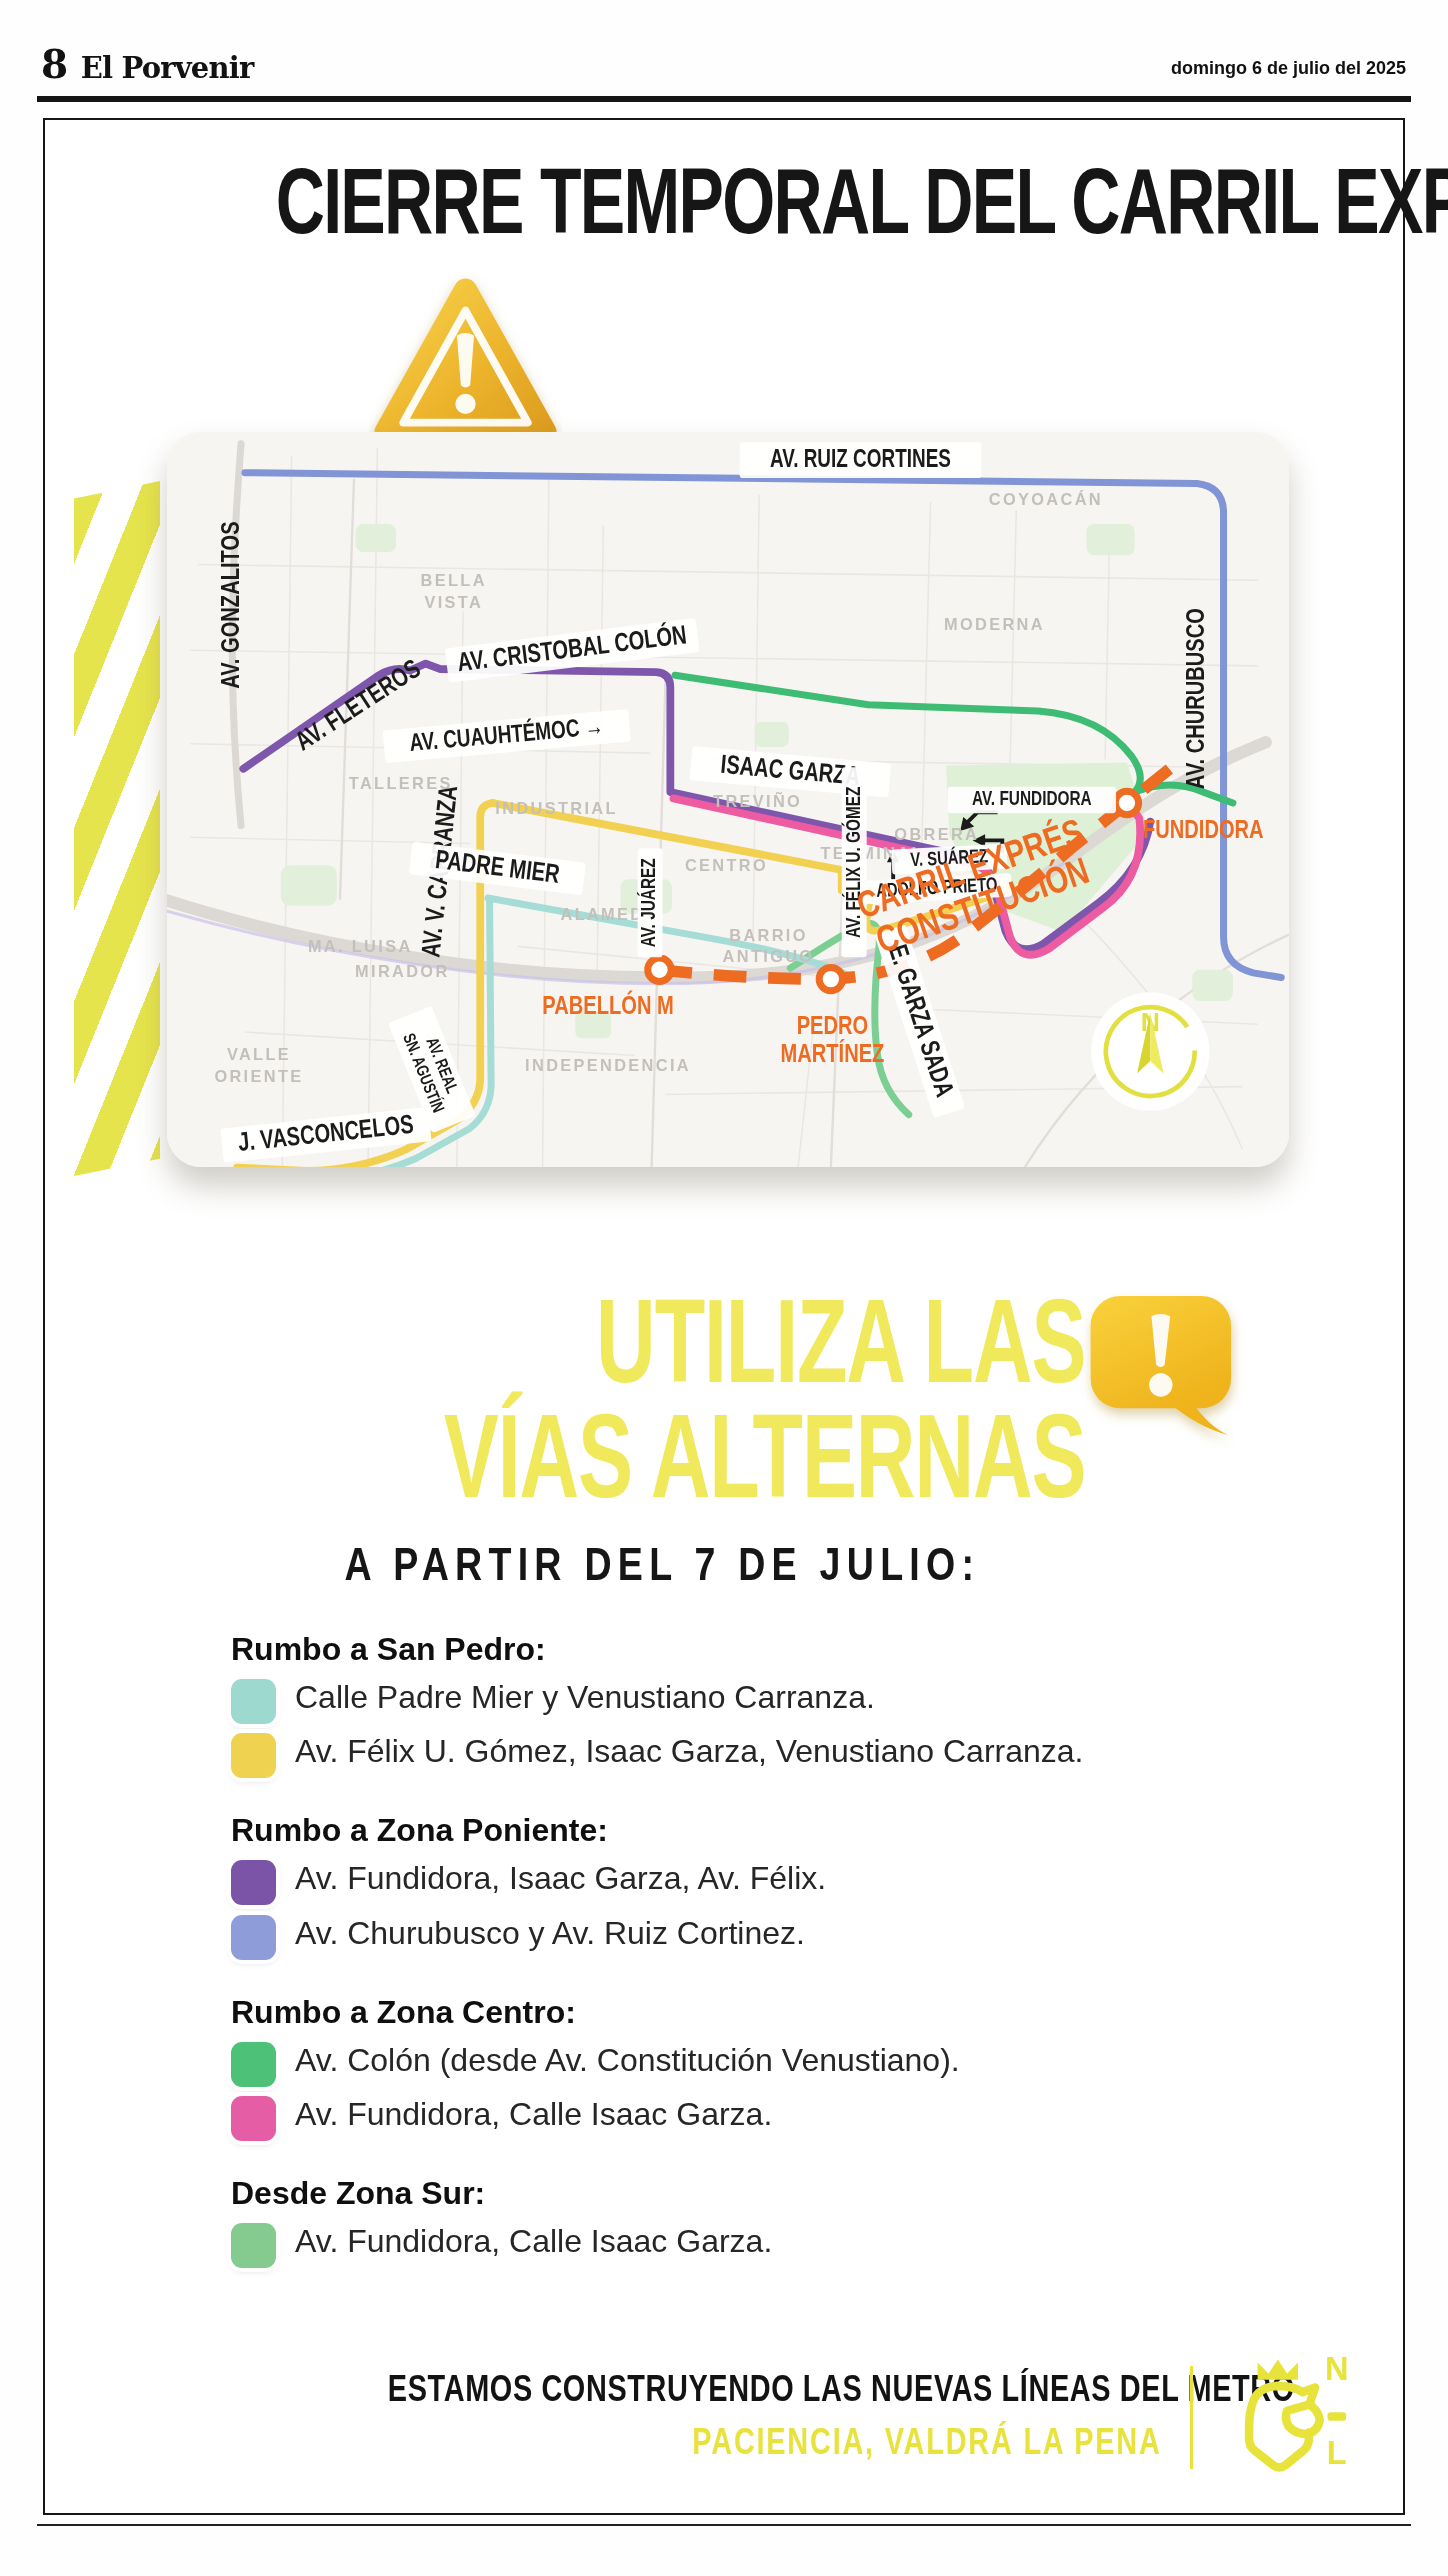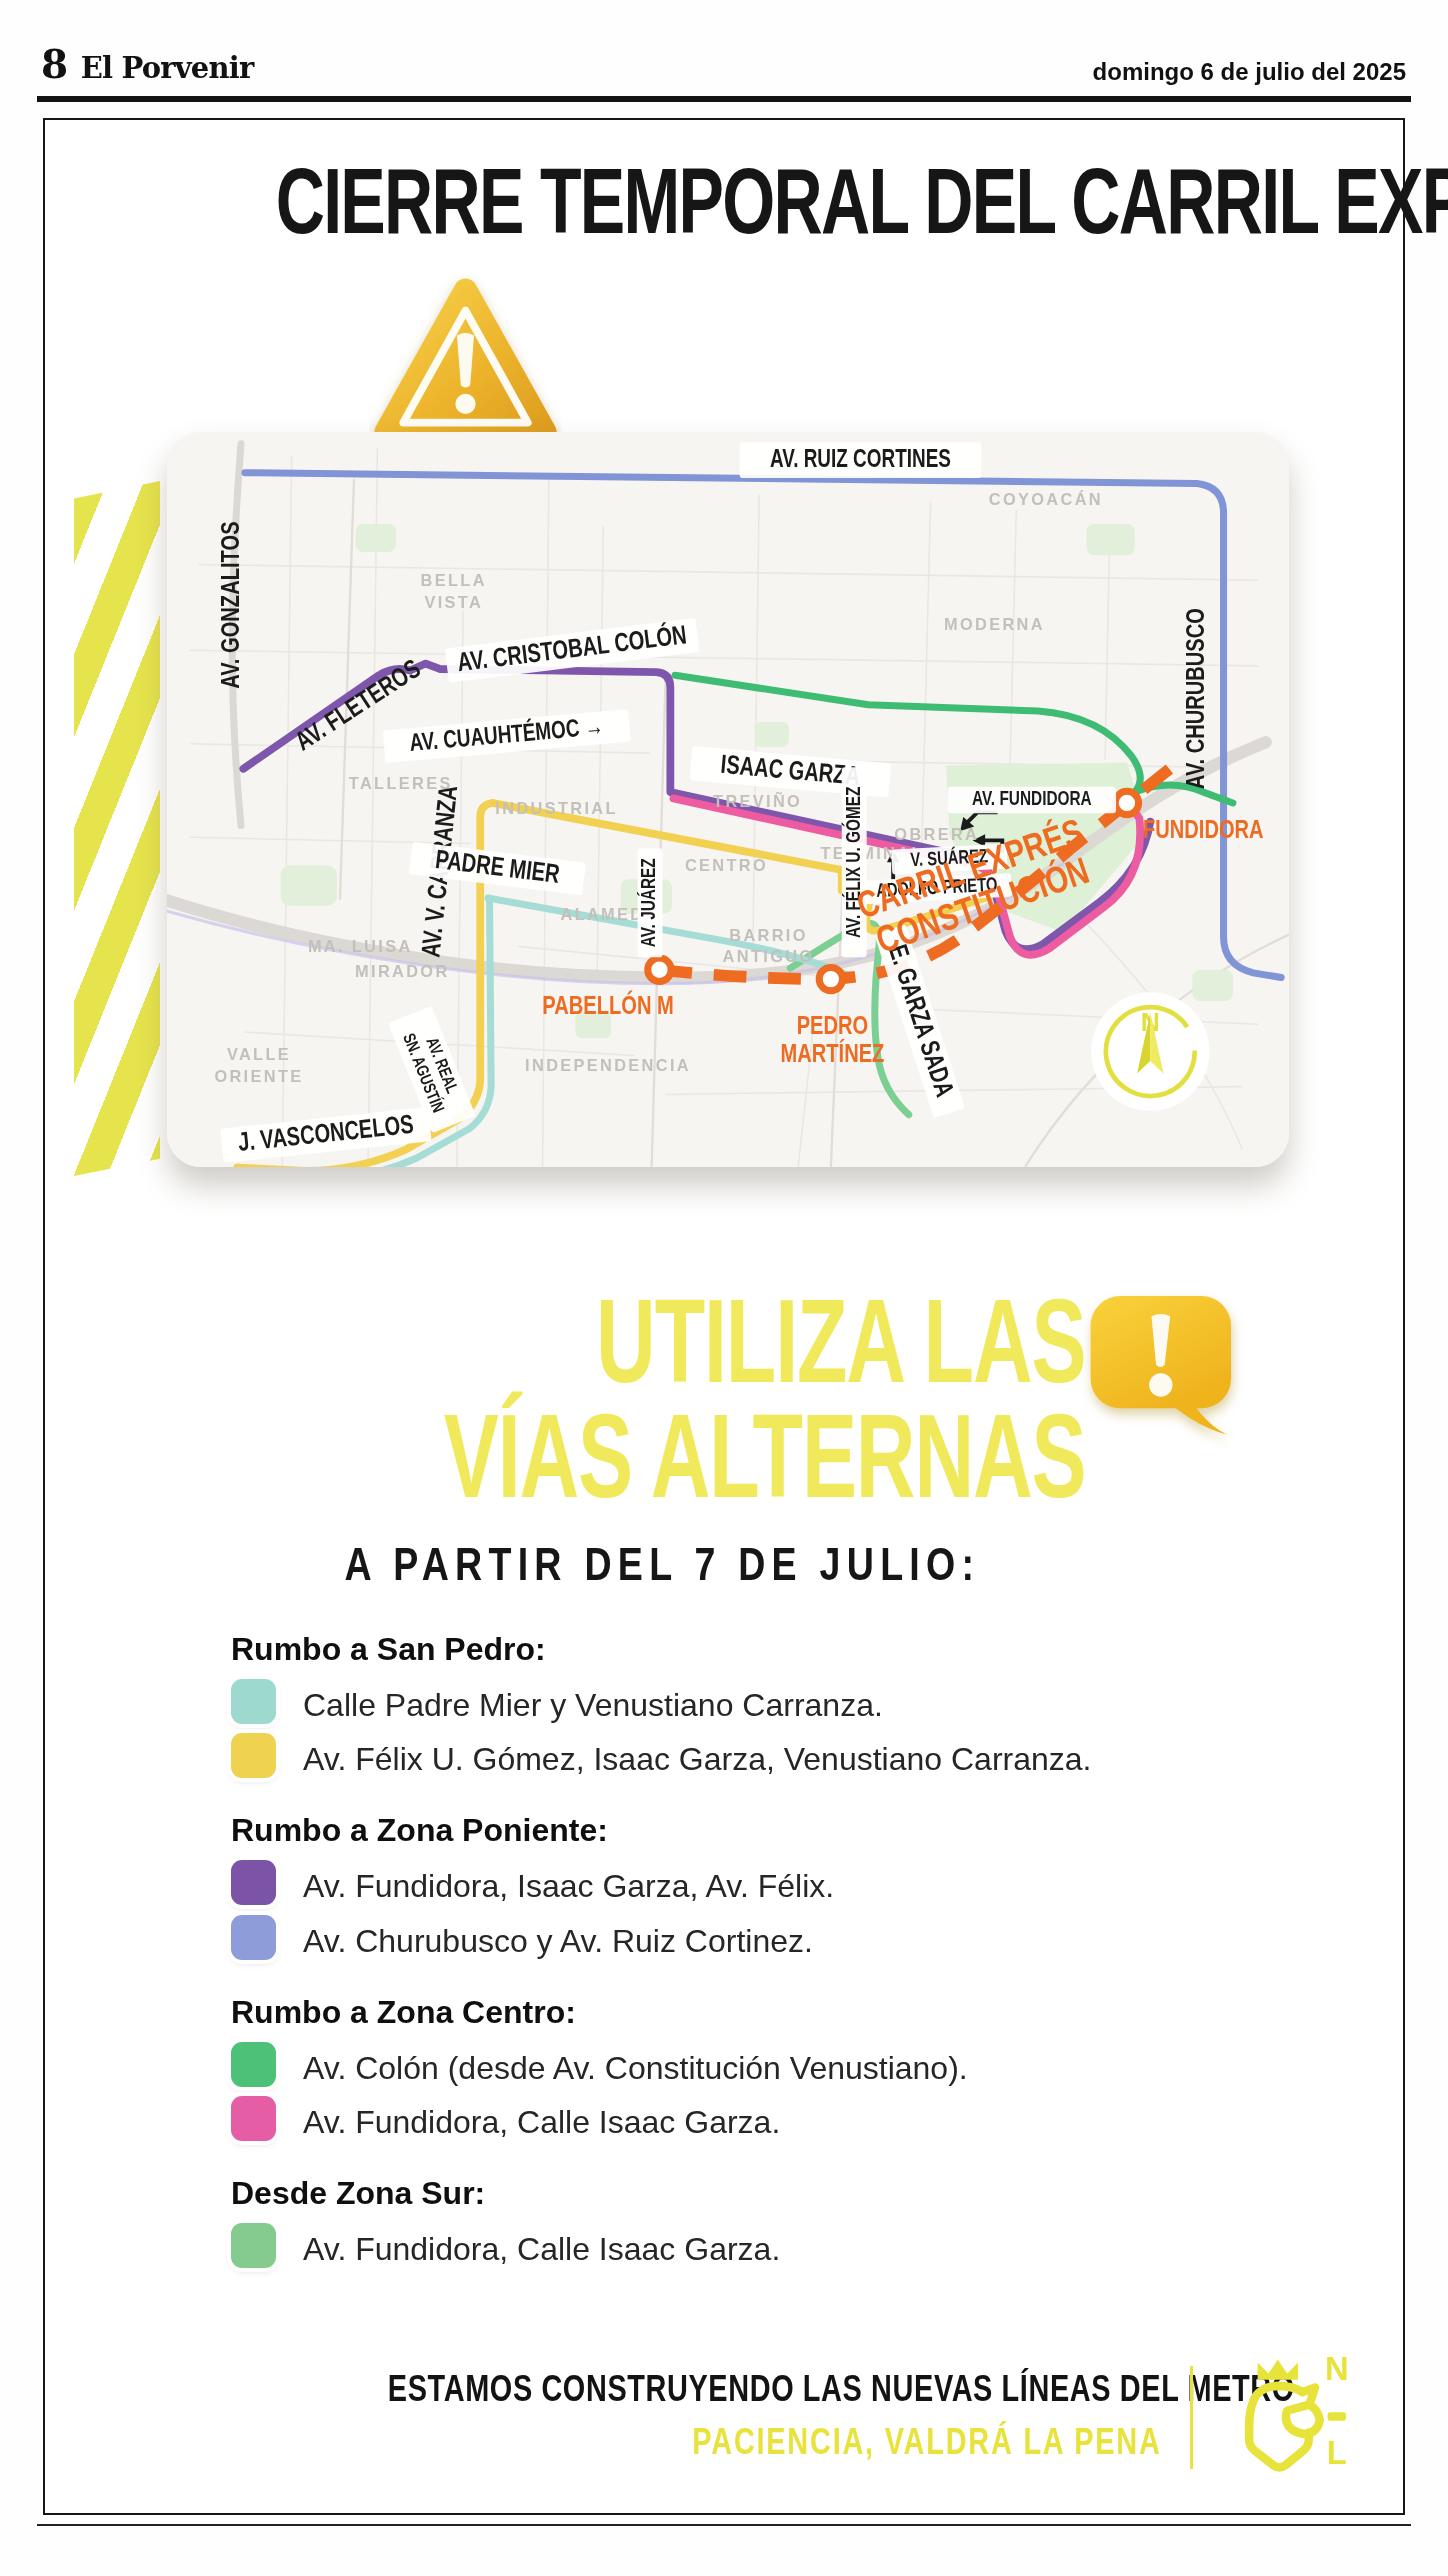--- a/index.html
+++ b/index.html
@@ -5,21 +5,21 @@
   html,body{margin:0;padding:0;background:#ffffff;}
   #page{position:relative;width:1449px;height:2576px;background:#fefefe;overflow:hidden;
         font-family:"Liberation Sans",sans-serif;}
   .abs{position:absolute;}
   .cond{display:inline-block;white-space:nowrap;font-weight:bold;transform:scaleX(.74);transform-origin:center;}
   
   #masthead{left:41px;top:41px;display:flex;gap:12.5px;align-items:baseline;
             font-family:"DejaVu Serif","Liberation Serif",serif;font-weight:bold;color:#121212;}
   #pageno{font-size:39px;}
   #paper{font-size:29px;letter-spacing:-0.8px;}
-  #edition-date{right:43px;top:58px;font-size:24px;font-weight:bold;color:#111;}
+  #edition-date{right:43px;top:58px;font-size:18px;font-weight:bold;color:#111;}
   #toprule{left:37px;top:96px;width:1374px;height:5.5px;background:#141414;}
   #frame{left:43px;top:118px;width:1358px;height:2393px;border:2.3px solid #161616;background:#ffffff;}
   #bottomrule{left:37px;top:2524px;width:1374px;height:2.3px;background:#222;}
   
   #title-wrap{left:43px;top:153px;width:1363px;text-align:center;}
   #main-title{font-size:92px;letter-spacing:-2.3px;color:#161616;line-height:1.05;}
   #banner{left:396px;top:279px;width:964px;height:114px;border-radius:17px 36px 36px 17px;
           background:linear-gradient(90deg,#dce44f 0%,#eee93d 45%,#f9ee2a 100%);
           display:flex;align-items:center;justify-content:center;box-shadow:0 4.7px 11px rgba(150,140,40,.25);}
   #banner-text{font-size:90px;letter-spacing:-1.6px;color:#131313;transform:scaleX(.72);}
@@ -38,21 +38,21 @@
   .carril{fill:#ee6b22;font-weight:700;}
   
   #alternas{left:0px;top:1284px;width:1277px;text-align:right;color:#f1e95c;}
   #alternas .ln{display:block;font-size:118px;line-height:115px;letter-spacing:-1.6px;font-weight:bold;transform:scaleX(.70);}
   #subtitle-wrap{left:0px;top:1536px;width:1324px;text-align:center;}
   #subtitle{font-size:47px;letter-spacing:7.8px;color:#161616;transform:scaleX(.8);}
   
   #legend{left:231px;top:1631px;width:997px;}
   .lg-title{font-size:32px;font-weight:bold;color:#0f0f0f;margin:34px 0 11px 0;}
   #legend section:first-child .lg-title{margin-top:0;}
-  .lg-item{display:flex;align-items:flex-end;gap:27px;margin:9.3px 0;}
+  .lg-item{display:flex;align-items:flex-start;gap:19px;margin:9.3px 0;}
   .lg-swatch{width:45px;height:45px;border-radius:11px;flex:0 0 auto;
              box-shadow:0 0 0 3.9px #ffffff,0 2.3px 7px rgba(0,0,0,.14);}
   .lg-text{font-size:32px;color:#262626;}
   
   #footer-lines{left:132px;top:2368px;width:1030px;text-align:right;}
   #footer-l1{font-size:37px;letter-spacing:0.8px;color:#131313;transform:scaleX(.78);transform-origin:right center;}
   #footer-l2{font-size:37px;letter-spacing:2.3px;color:#e8e23c;transform:scaleX(.78);transform-origin:right center;margin-top:11px;}
   #footer-divider{left:1190px;top:2366px;width:3.1px;height:103px;background:#e8e33b;}
   #nl-logo{left:1225px;top:2356px;}
 </style>

